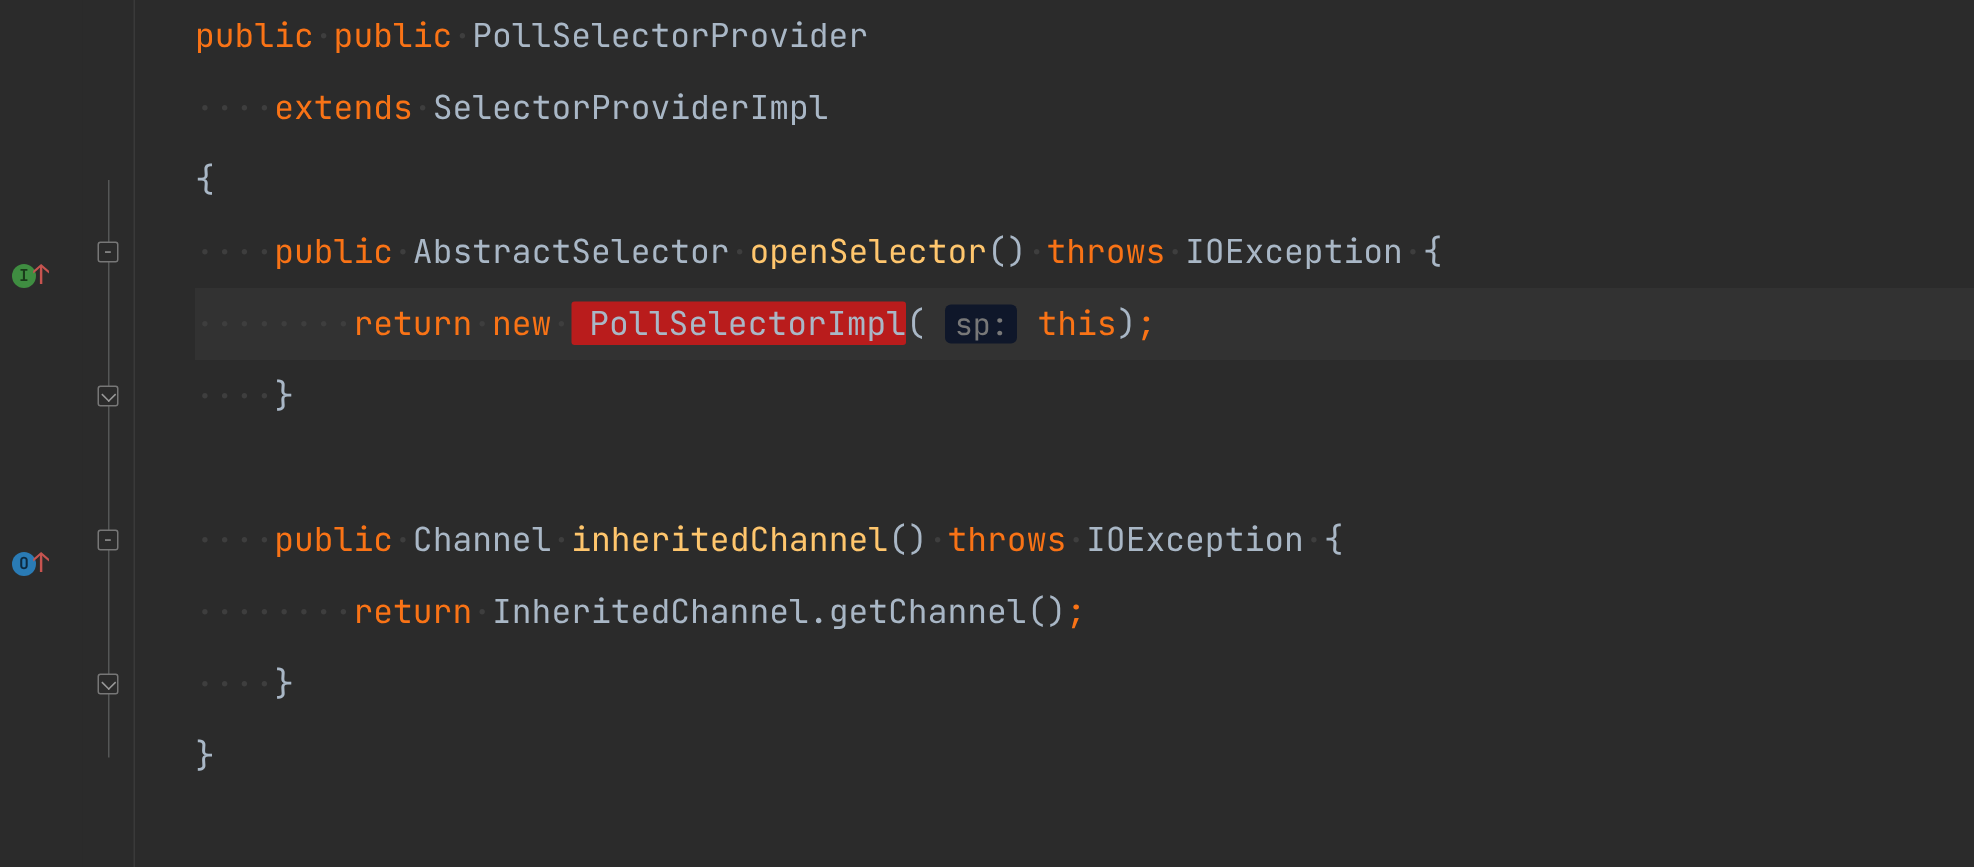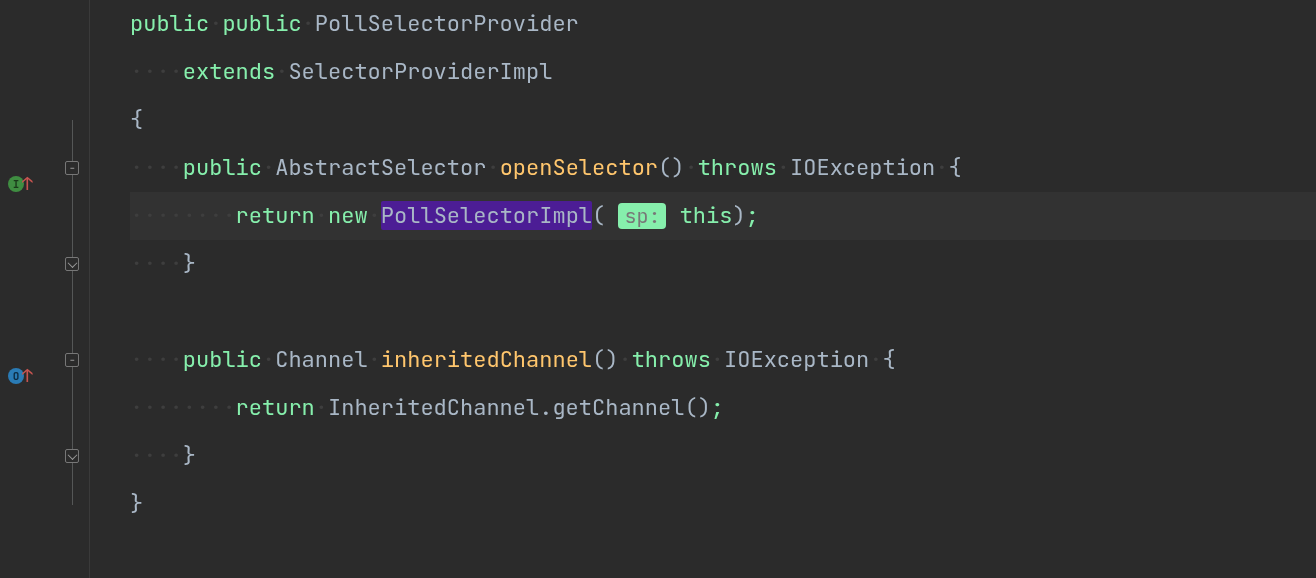--- a/index.html
+++ b/index.html
@@ -82,34 +82,35 @@
   }
   .line {
     height:48px;
     white-space: pre;
     position:relative;
   }
   .line.cur {
     background:#323232;
   }
   .dot { color:#3e3e3e; }
-  .kw { color:#86efac; }
+  .kw { color:#f97316; }
   .ident { color:#a9b7c6; }
   .method-decl { color:#ffc66d;margin-top:24px; }
   .italic { }
   .hint {
     color:#787878;
-    background:#86efac;
+    background:#0f172a;
     border-radius:4px;
     padding:0 6px;
     font-size:20px;
   }
   .hl-usage {
-    background:#4c1d95;
+    background:#b91c1c;
     border-radius:2px;
+    padding-left:12px;
   }
 </style>
 </head>
 <body>
 
 <div class="editor">
 
   <div class="gutter">
 
     <div class="icon-col" style="top:160px;">

